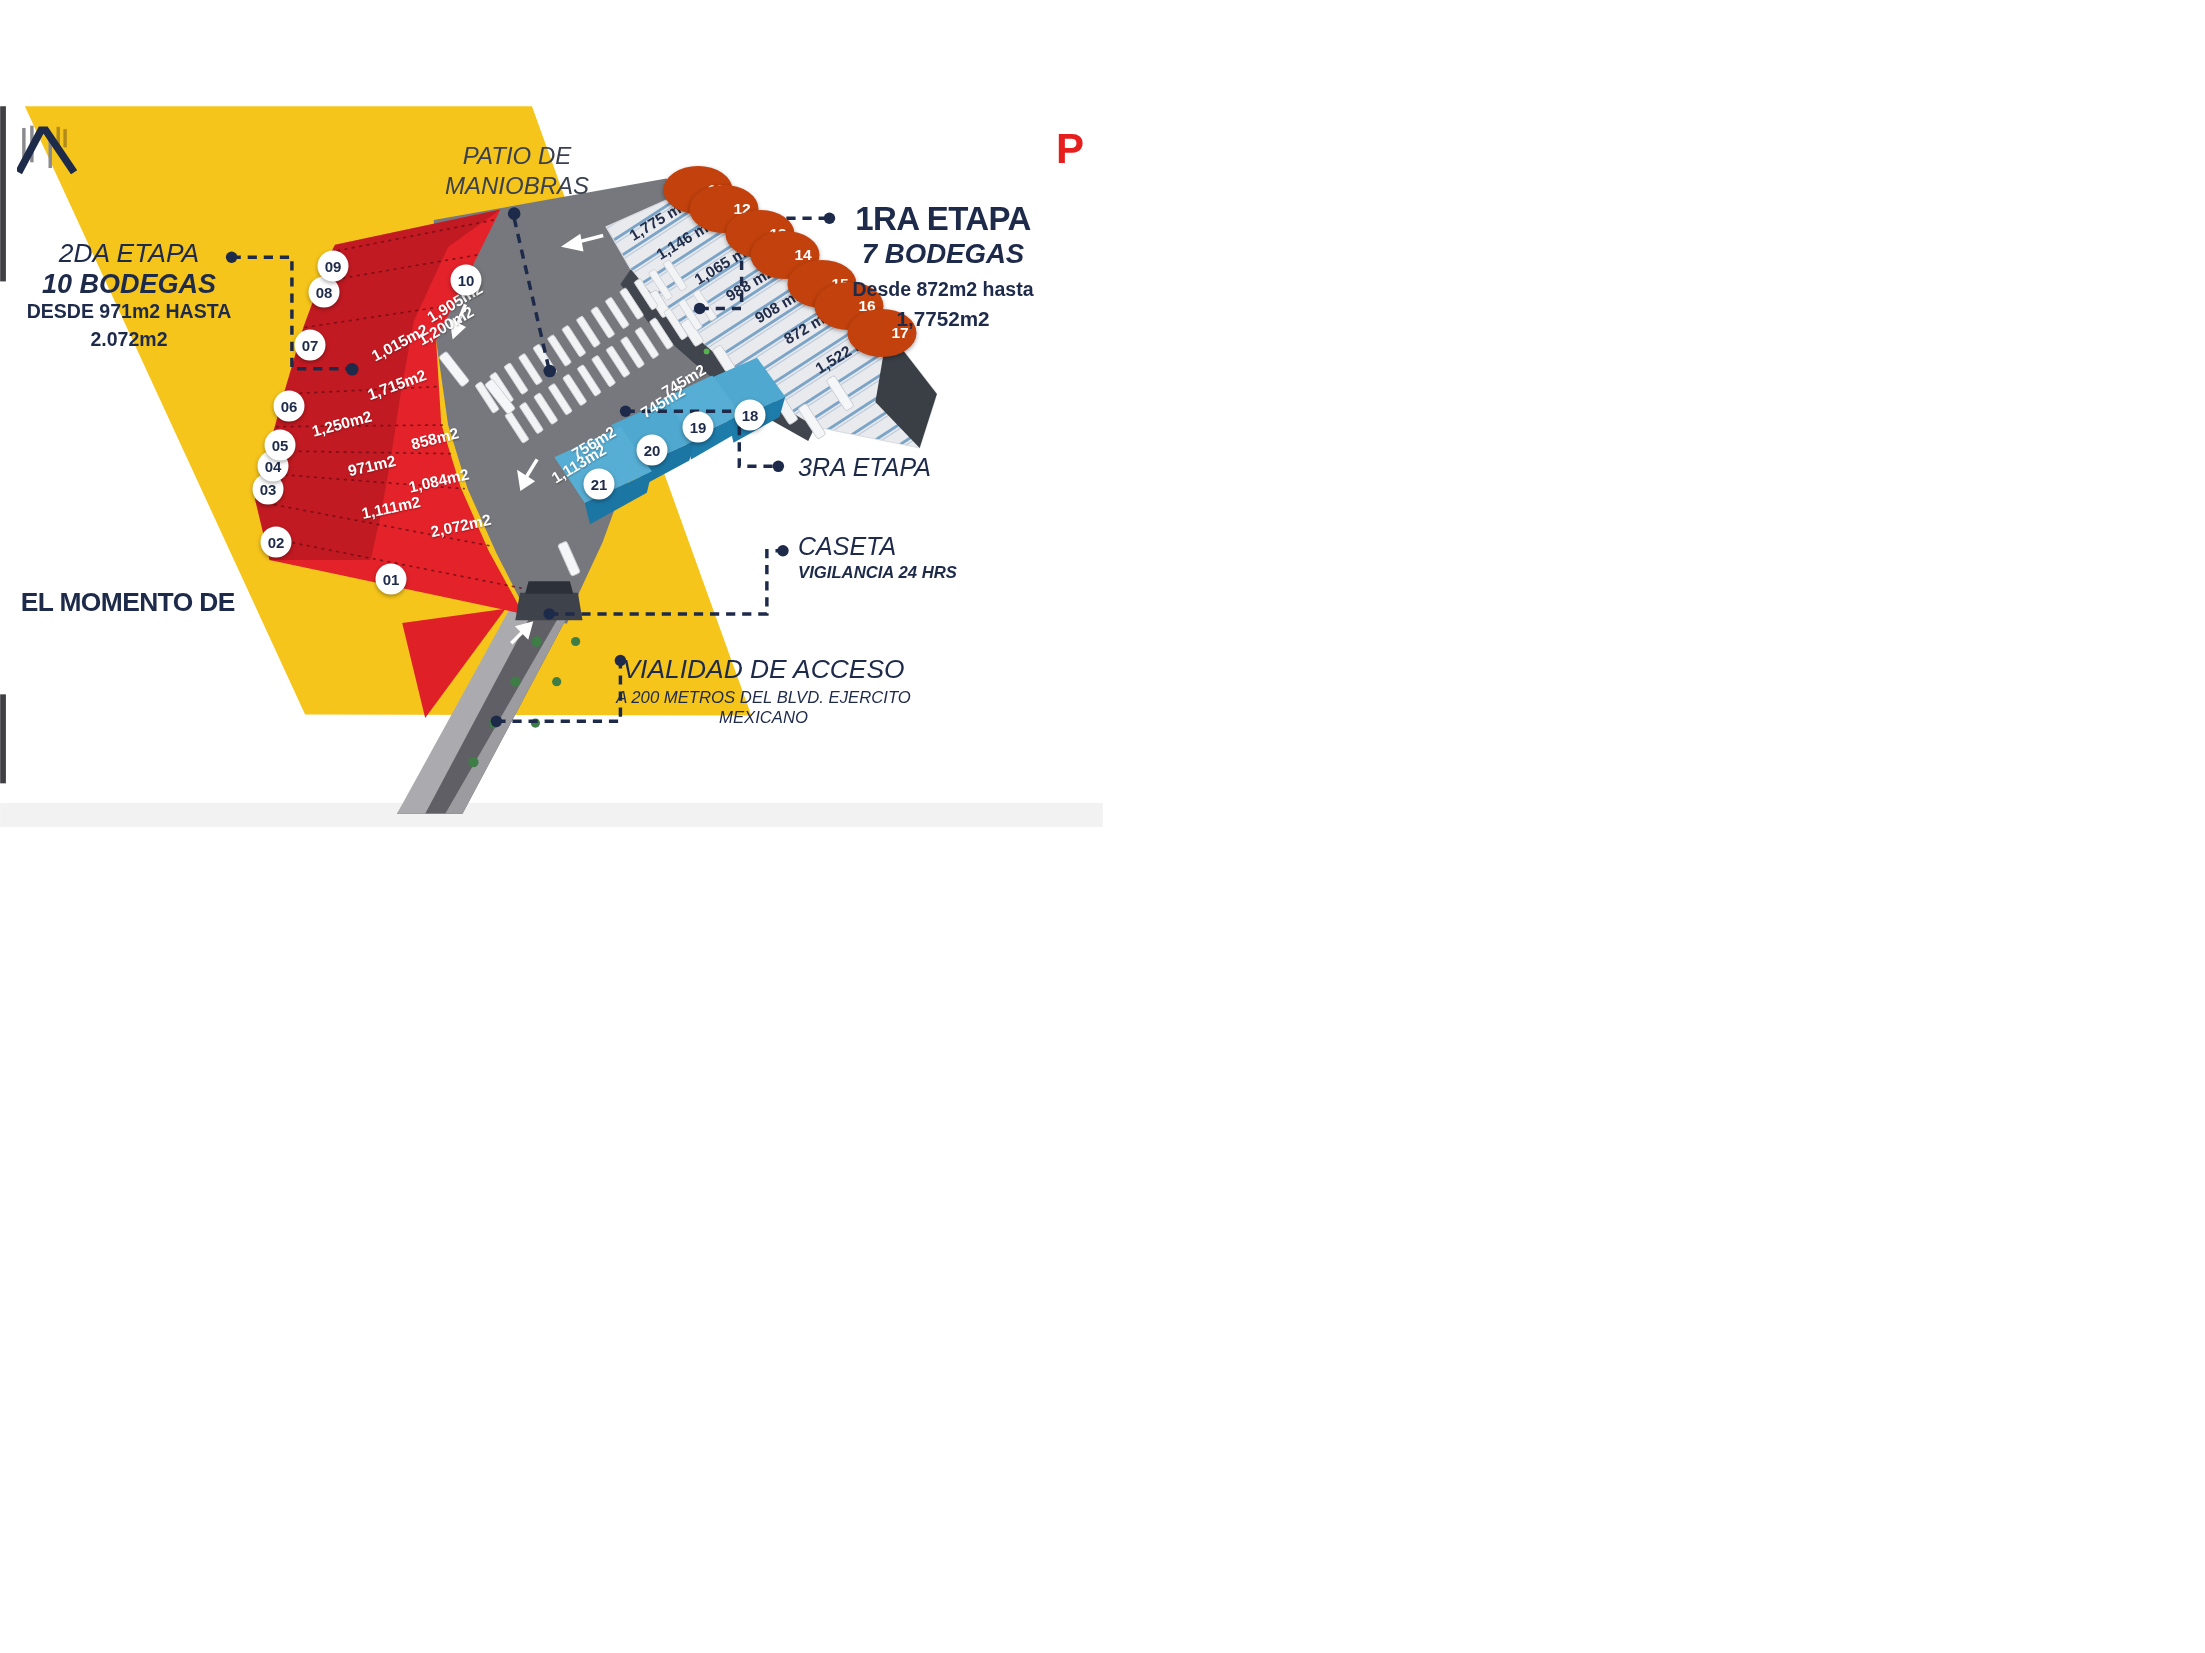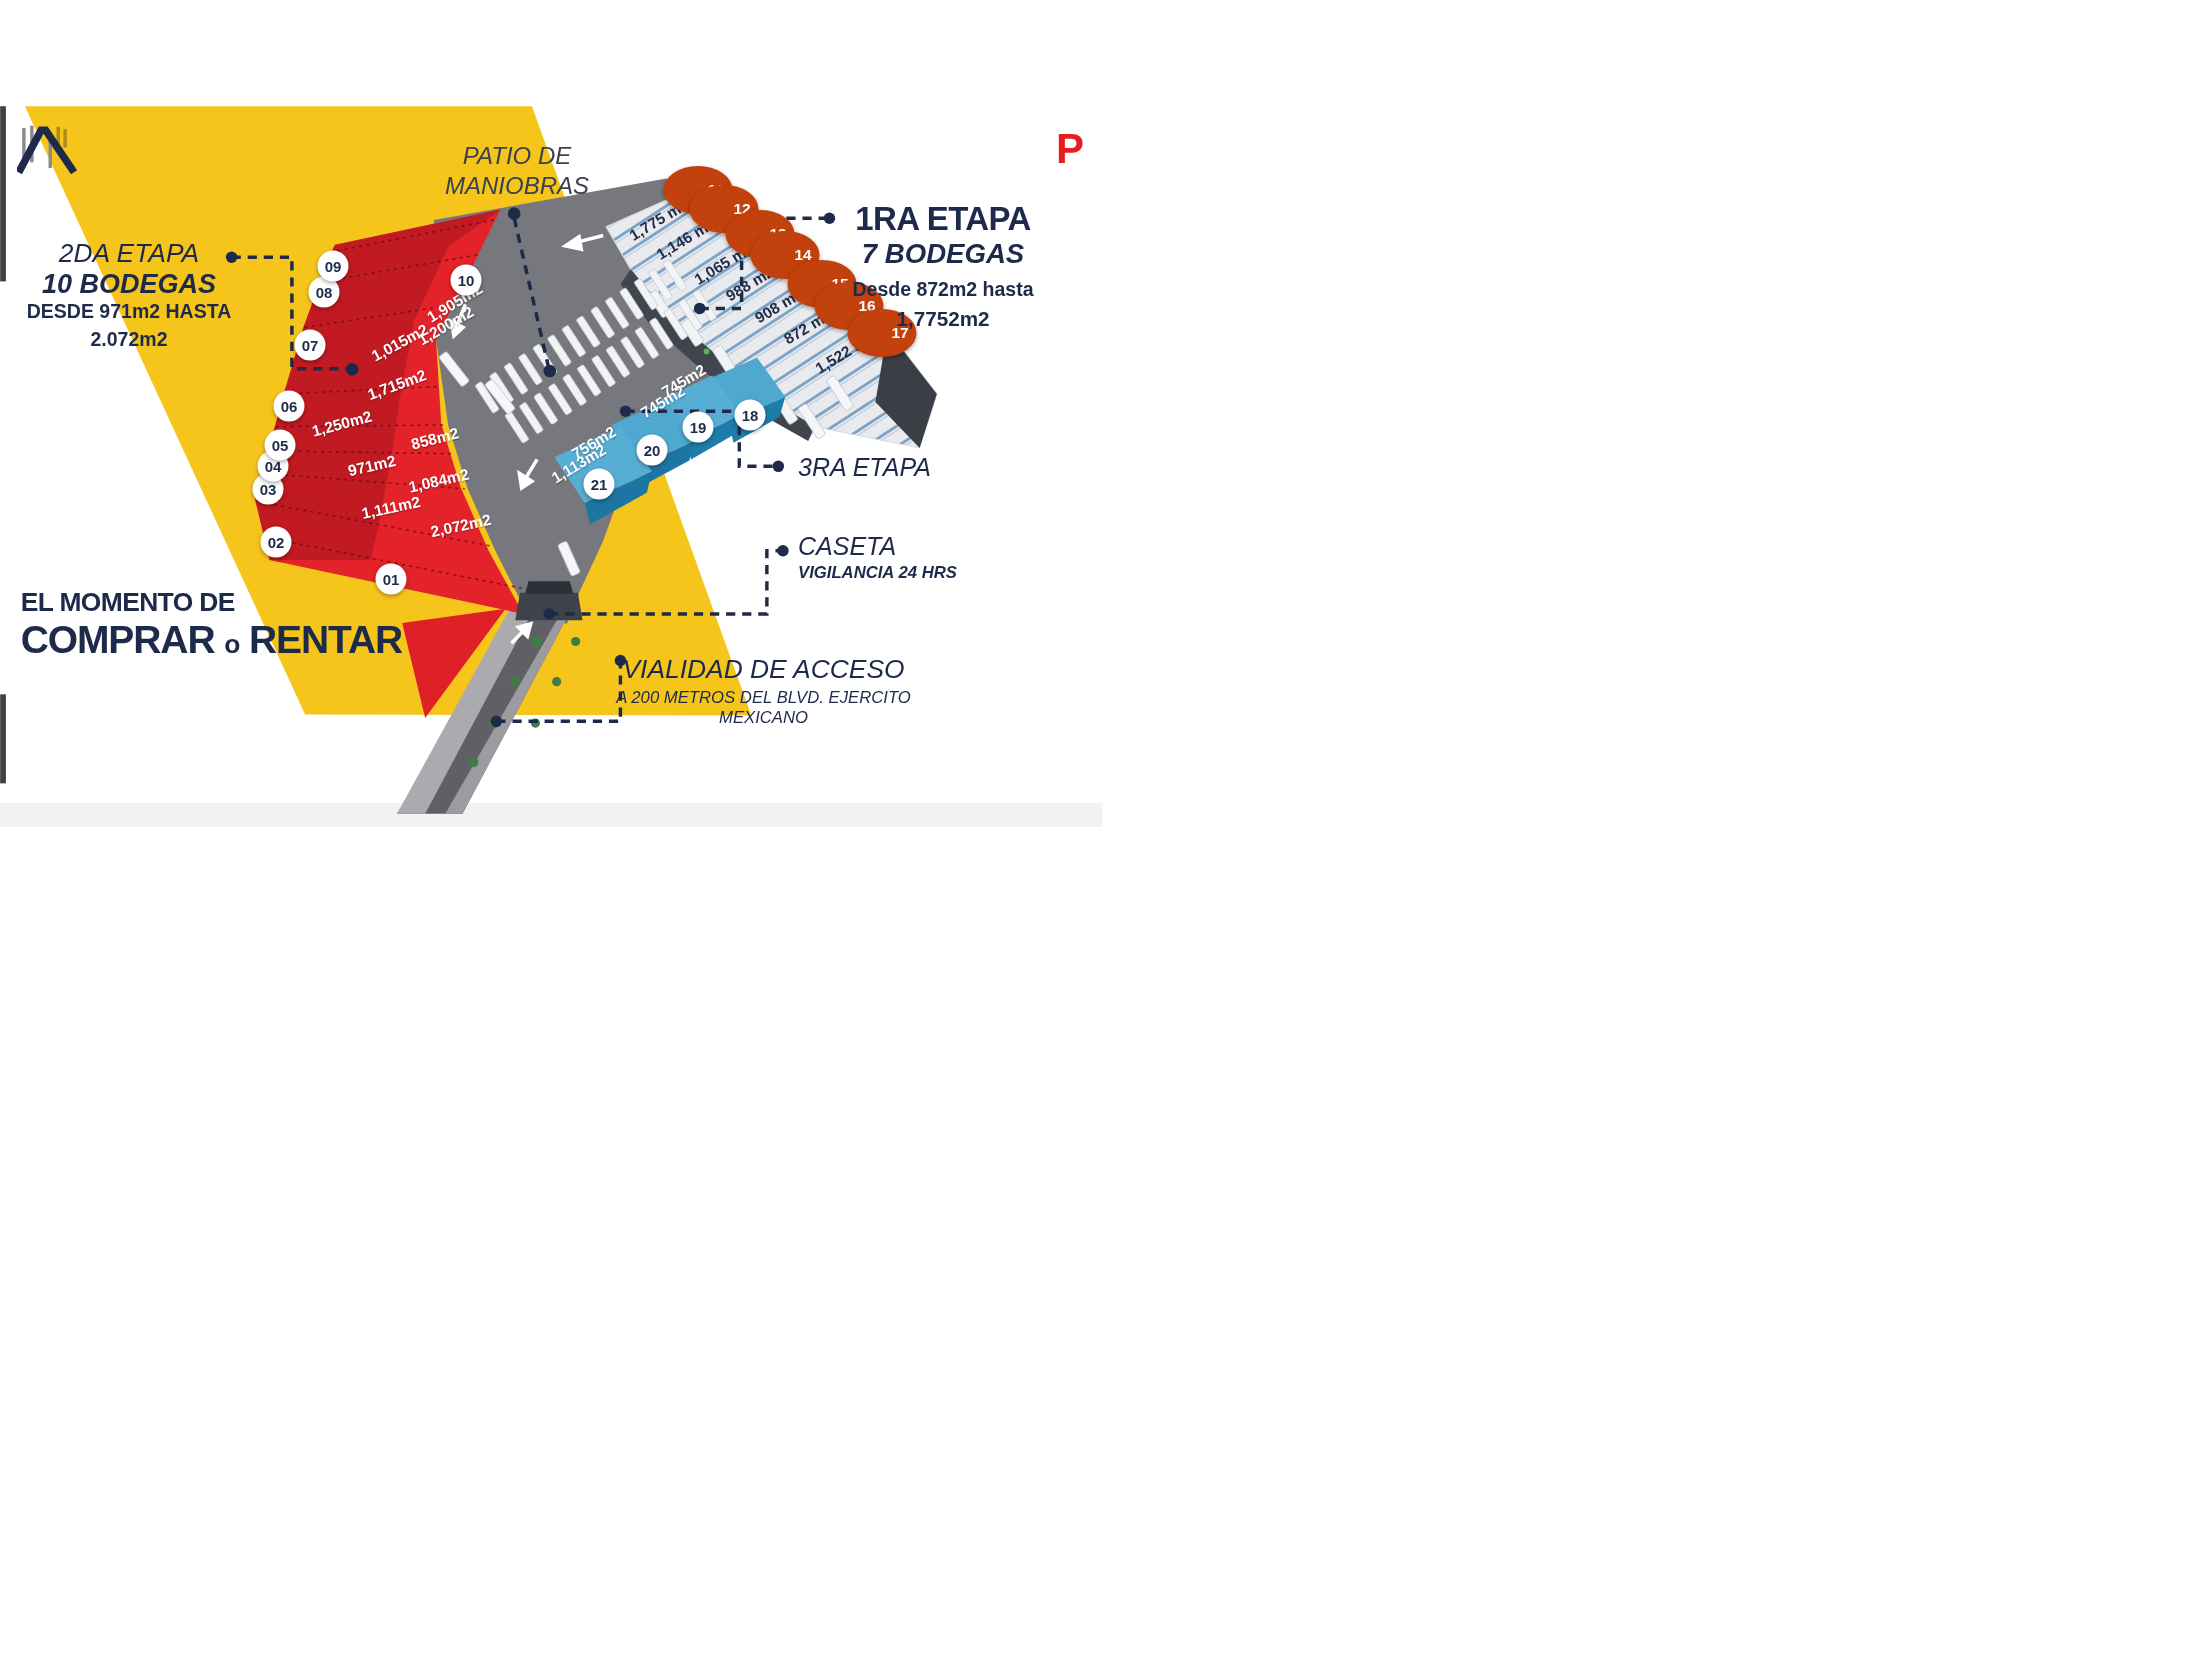--- a/index.html
+++ b/index.html
@@ -225,21 +225,20 @@
     <div style="font-size:16.7px;font-weight:400;font-style:italic;margin-top:3.4px">A 200 METROS DEL BLVD. EJERCITO MEXICANO</div>
   </div>
 
   <div class="txt center" style="left:428px;top:142px;width:178px;color:#39404E;z-index:40">
     <div class="light-it" style="font-size:24px">PATIO DE</div>
     <div class="light-it" style="font-size:24px;margin-top:2.3px">MANIOBRAS</div>
   </div>
 
   <div class="txt" style="left:20.7px;top:587px;z-index:40">
     <div class="hl1">EL MOMENTO DE</div>
-    <div class="hl2"><span>COMPRAR</span> <span class="small-o">o</span> <span>RENTAR</span></div>
   </div>
 
   <div class="alabel" style="left:461px;top:526px;transform:translate(-50%,-50%) rotate(-12deg)">2,072m2</div>
   <div class="alabel" style="left:391px;top:508px;transform:translate(-50%,-50%) rotate(-12deg)">1,111m2</div>
   <div class="alabel" style="left:439px;top:481px;transform:translate(-50%,-50%) rotate(-13deg)">1,084m2</div>
   <div class="alabel" style="left:372px;top:466px;transform:translate(-50%,-50%) rotate(-13deg)">971m2</div>
   <div class="alabel" style="left:435px;top:439px;transform:translate(-50%,-50%) rotate(-14deg)">858m2</div>
   <div class="alabel" style="left:342px;top:424px;transform:translate(-50%,-50%) rotate(-15deg)">1,250m2</div>
   <div class="alabel" style="left:397px;top:385px;transform:translate(-50%,-50%) rotate(-20deg)">1,715m2</div>
   <div class="alabel" style="left:400px;top:343px;transform:translate(-50%,-50%) rotate(-28deg)">1,015m2</div>

